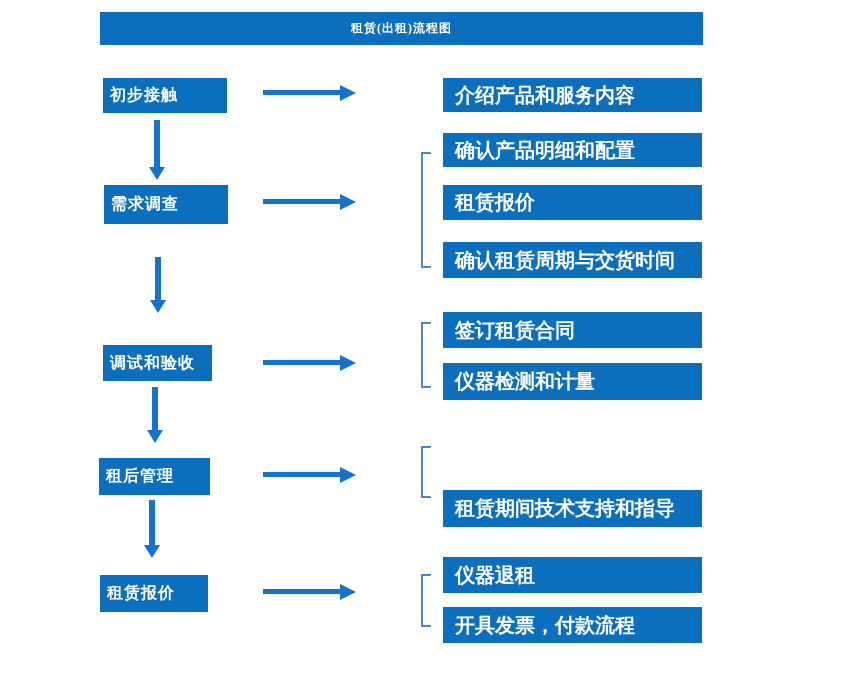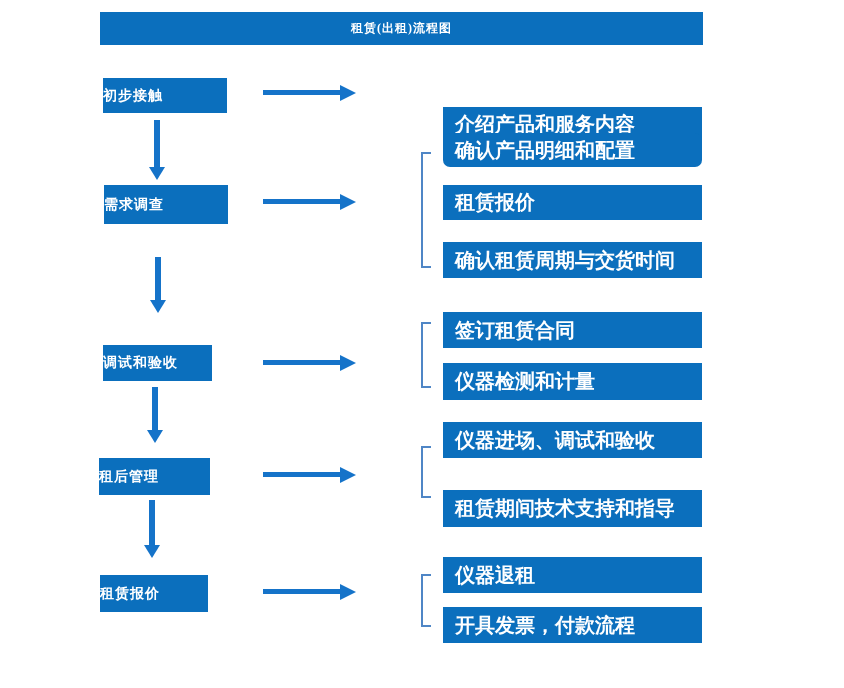--- a/index.html
+++ b/index.html
@@ -25,24 +25,25 @@
     font-weight: bold;
     display: flex;
     align-items: center;
     justify-content: center;
     letter-spacing: 1px;
   }
   .step-box {
     position: absolute;
     background: var(--box-blue, #0b6fbd);
     color: var(--text-color, #ffffff);
-    font-size: 14px;
+    font-size: 16px;
     font-weight: bold;
     display: flex;
     align-items: center;
+    padding-left: 7px;
     box-sizing: border-box;
     letter-spacing: 1px;
     white-space: nowrap;
   }
   .detail-box {
     position: absolute;
     left: 443px;
     width: 259px;
     background: var(--box-blue, #0b6fbd);
     color: var(--text-color, #ffffff);
@@ -151,28 +152,27 @@
   <div class="h-arrow" style="left:263px;top:584px;">
     <div class="shaft"></div>
     <div class="head"></div>
   </div>
 
   <div class="bracket" style="top:152px;height:116px;"></div>
   <div class="bracket" style="top:322px;height:66px;"></div>
   <div class="bracket" style="top:446px;height:52px;"></div>
   <div class="bracket" style="top:574px;height:53px;"></div>
 
-  <div class="detail-box" style="top:78px;height:34px;margin-top:29px;">介绍产品和服务内容</div>
+  <div class="detail-box" style="top:78px;height:34px;">介绍产品和服务内容</div>
 
-  <div class="detail-box" style="top:133px;height:34px;border-radius:7px;">确认产品明细和配置</div>
+  <div class="detail-box" style="top:133px;height:34px;">确认产品明细和配置</div>
   <div class="detail-box" style="top:185px;height:35px;">租赁报价</div>
   <div class="detail-box" style="top:242px;height:36px;">确认租赁周期与交货时间</div>
 
   <div class="detail-box" style="top:312px;height:36px;">签订租赁合同</div>
   <div class="detail-box" style="top:363px;height:37px;">仪器检测和计量</div>
 
-  <div class="detail-box" style="top:422px;height:36px;">仪器进场、调试和验收</div>
   <div class="detail-box" style="top:490px;height:37px;">租赁期间技术支持和指导</div>
 
   <div class="detail-box" style="top:557px;height:36px;">仪器退租</div>
   <div class="detail-box" style="top:607px;height:36px;">开具发票，付款流程</div>
 
 </div>
 
 </body></html>

